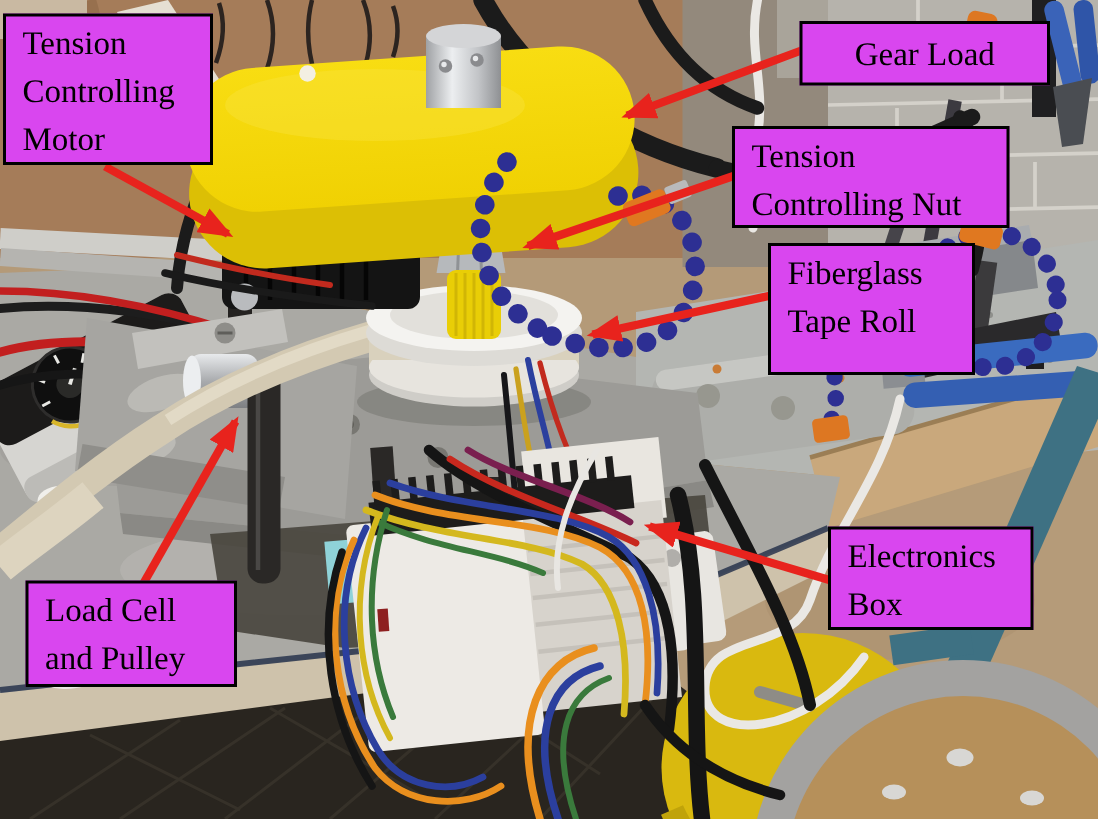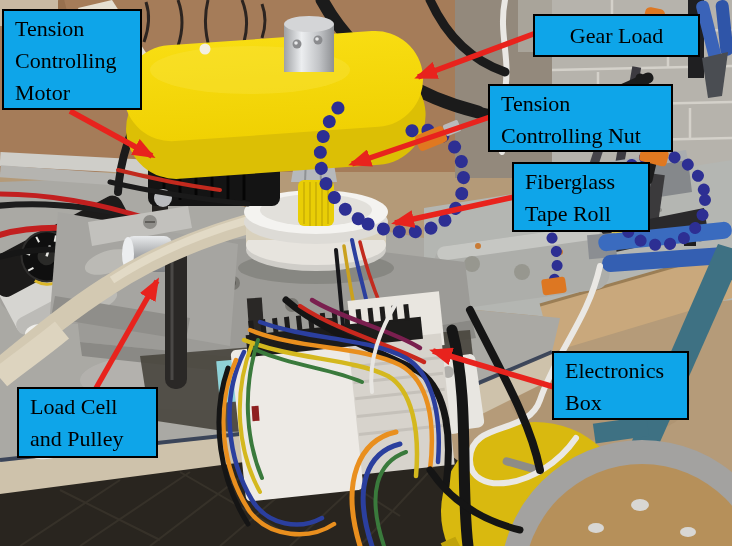--- a/index.html
+++ b/index.html
@@ -4,29 +4,29 @@
 <style>
   html,body{margin:0;padding:0;background:#ffffff;}
   .stage{
     position:relative;width:732px;height:546px;overflow:hidden;
     background:#b49a78;
     font-family:"Liberation Serif", serif;
   }
   .stage svg{position:absolute;left:0;top:0;}
   .callout{
     position:absolute;box-sizing:border-box;
-    background:#0ea5e9;border:2.5px solid #000000;color:#000000;
+    background:#d946ef;border:2.5px solid #000000;color:#000000;
     font-family:"Liberation Serif", serif;font-size:22px;line-height:32px;
     padding:2px 6px 2px 11px;white-space:pre-line;z-index:30;
   }
   .callout.center{display:flex;align-items:center;justify-content:center;padding:0;}
   #lbl-motor {left:2px;  top:9px;   width:140px;height:101px;}
   #lbl-gear  {left:533px;top:14px;  width:167px;height:43px;}
   #lbl-nut   {left:488px;top:84px;  width:185px;height:68px;}
-  #lbl-tape  {left:512px;top:162px; width:138px;height:70px;}
+  #lbl-tape  {left:512px;top:162px; width:138px;height:88px;}
   #lbl-elec  {left:552px;top:351px; width:137px;height:69px;}
   #lbl-load  {left:17px; top:387px; width:141px;height:71px;}
   .arrow-layer{z-index:20;pointer-events:none;}
 </style>
 </head>
 <body>
 
 <div class="stage">
 
   <svg width="732" height="546" viewBox="0 0 732 546">

